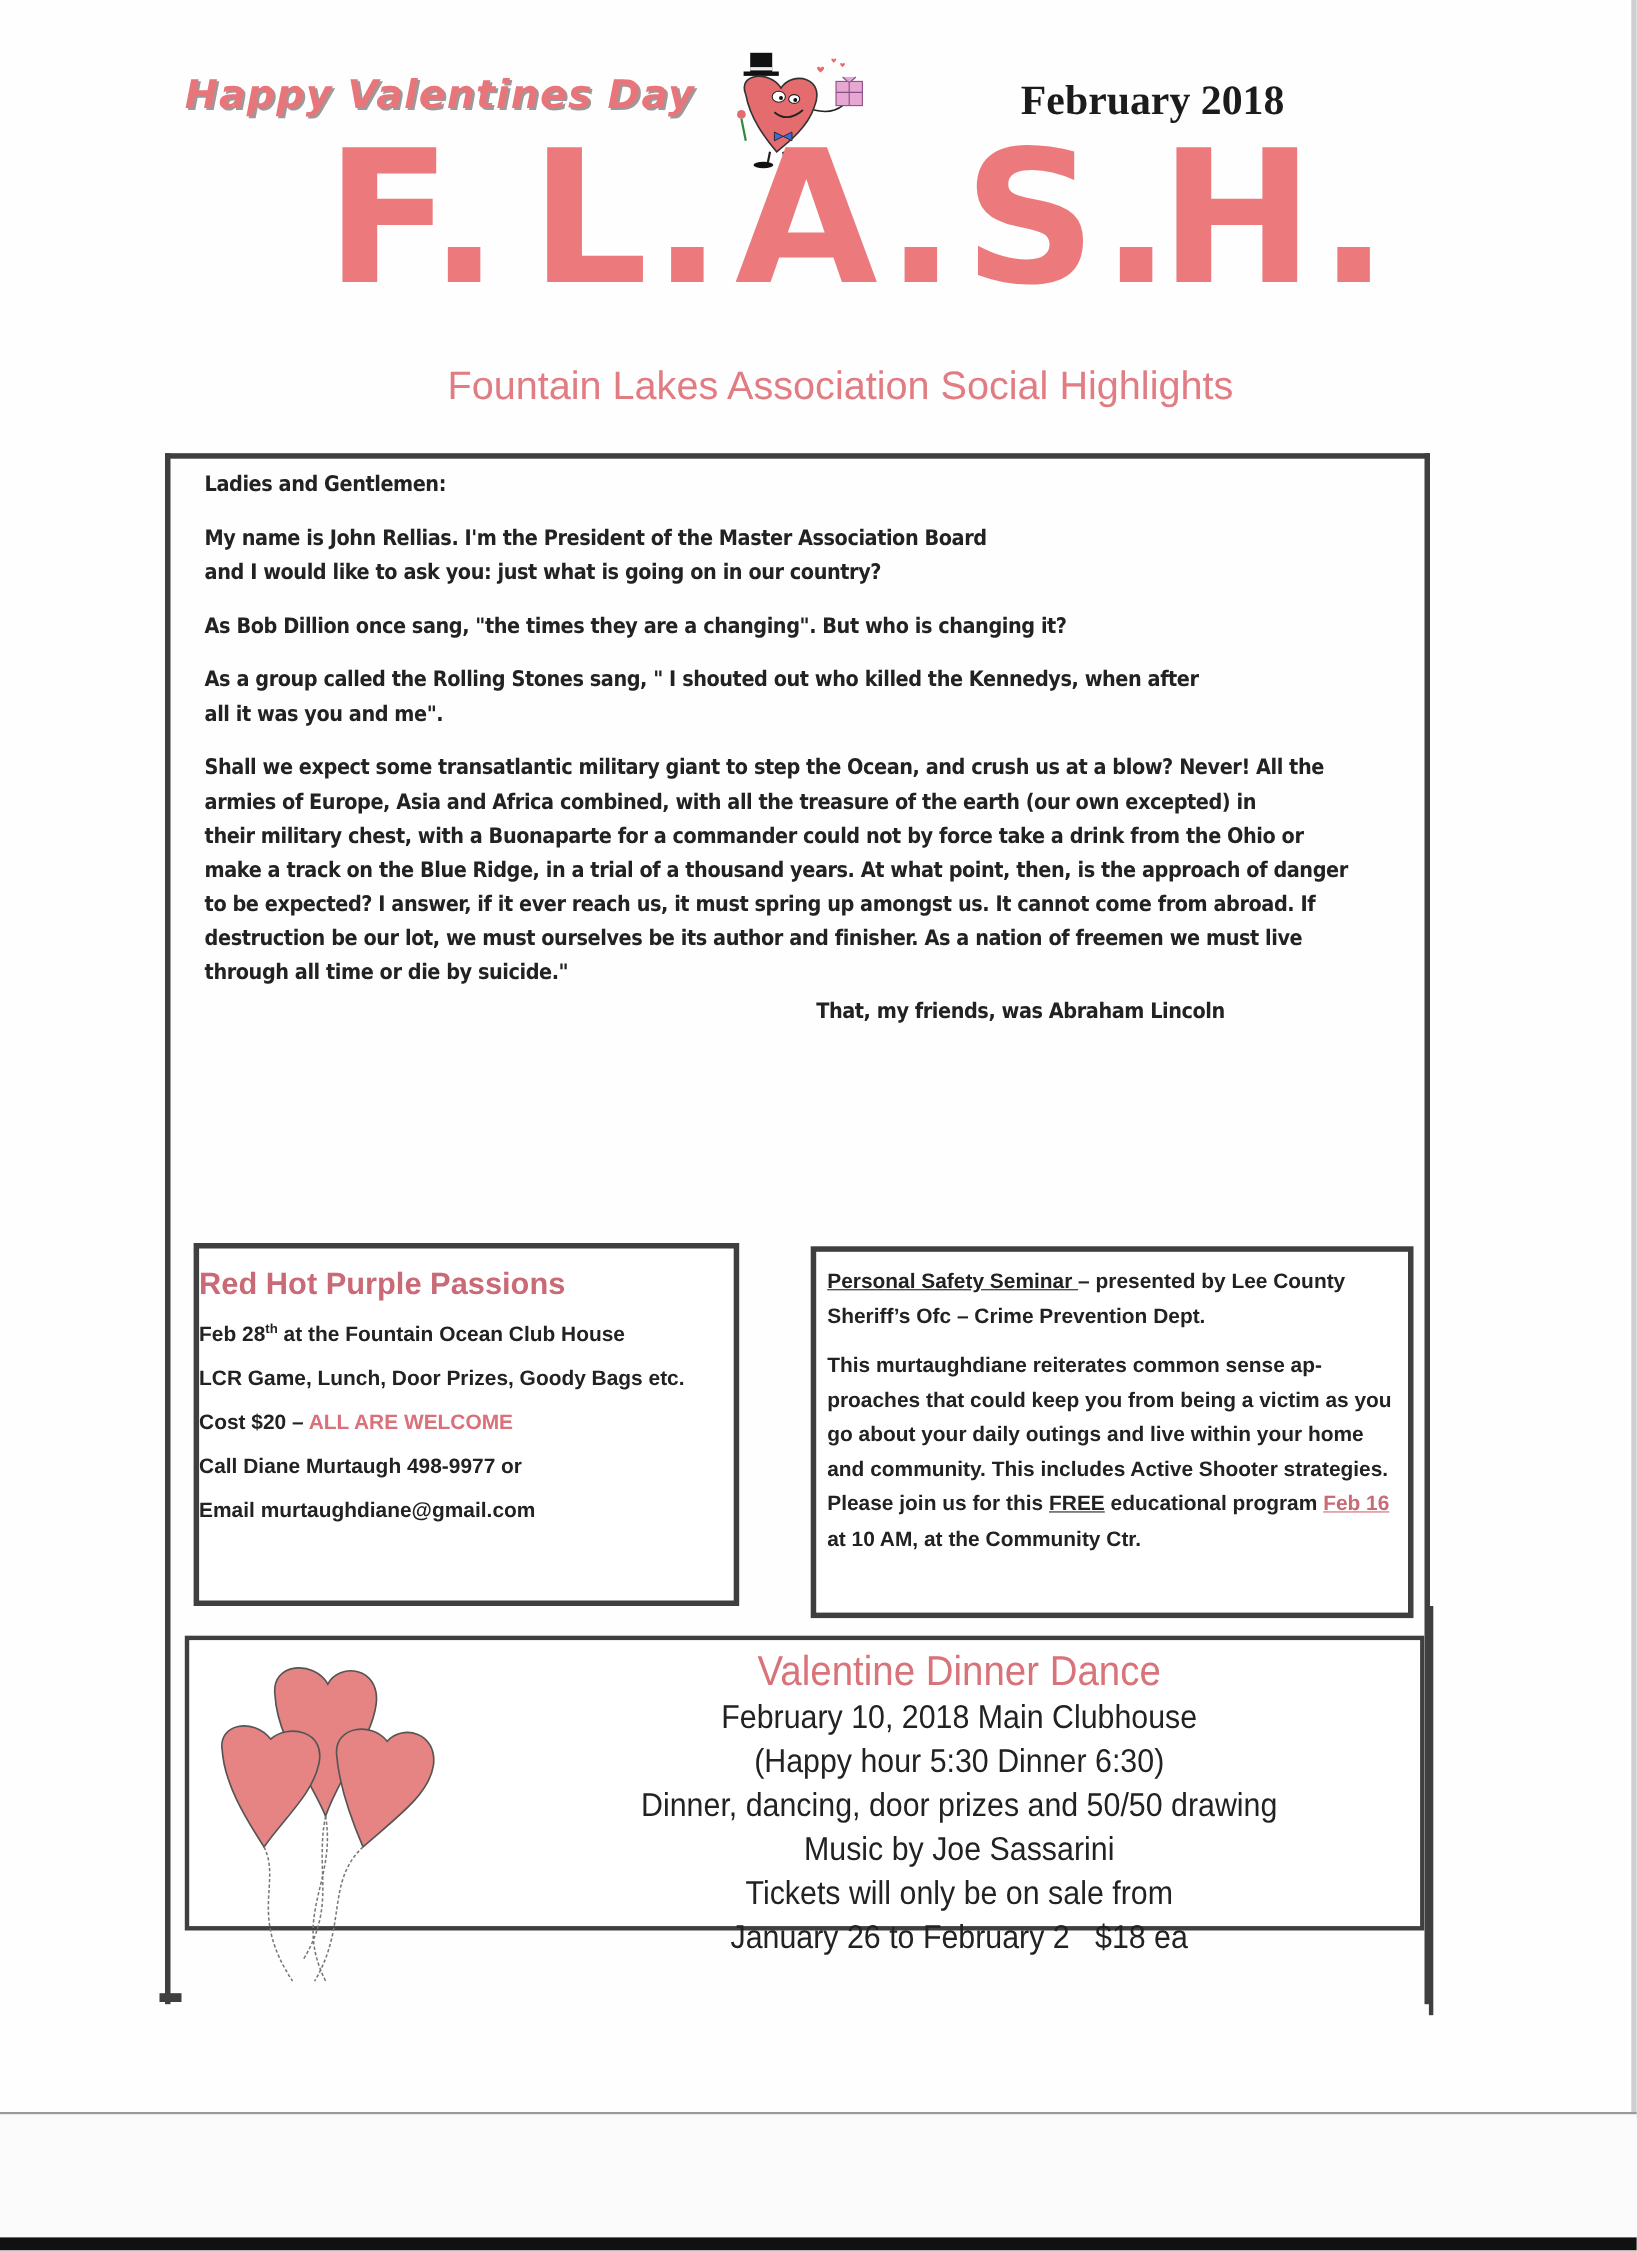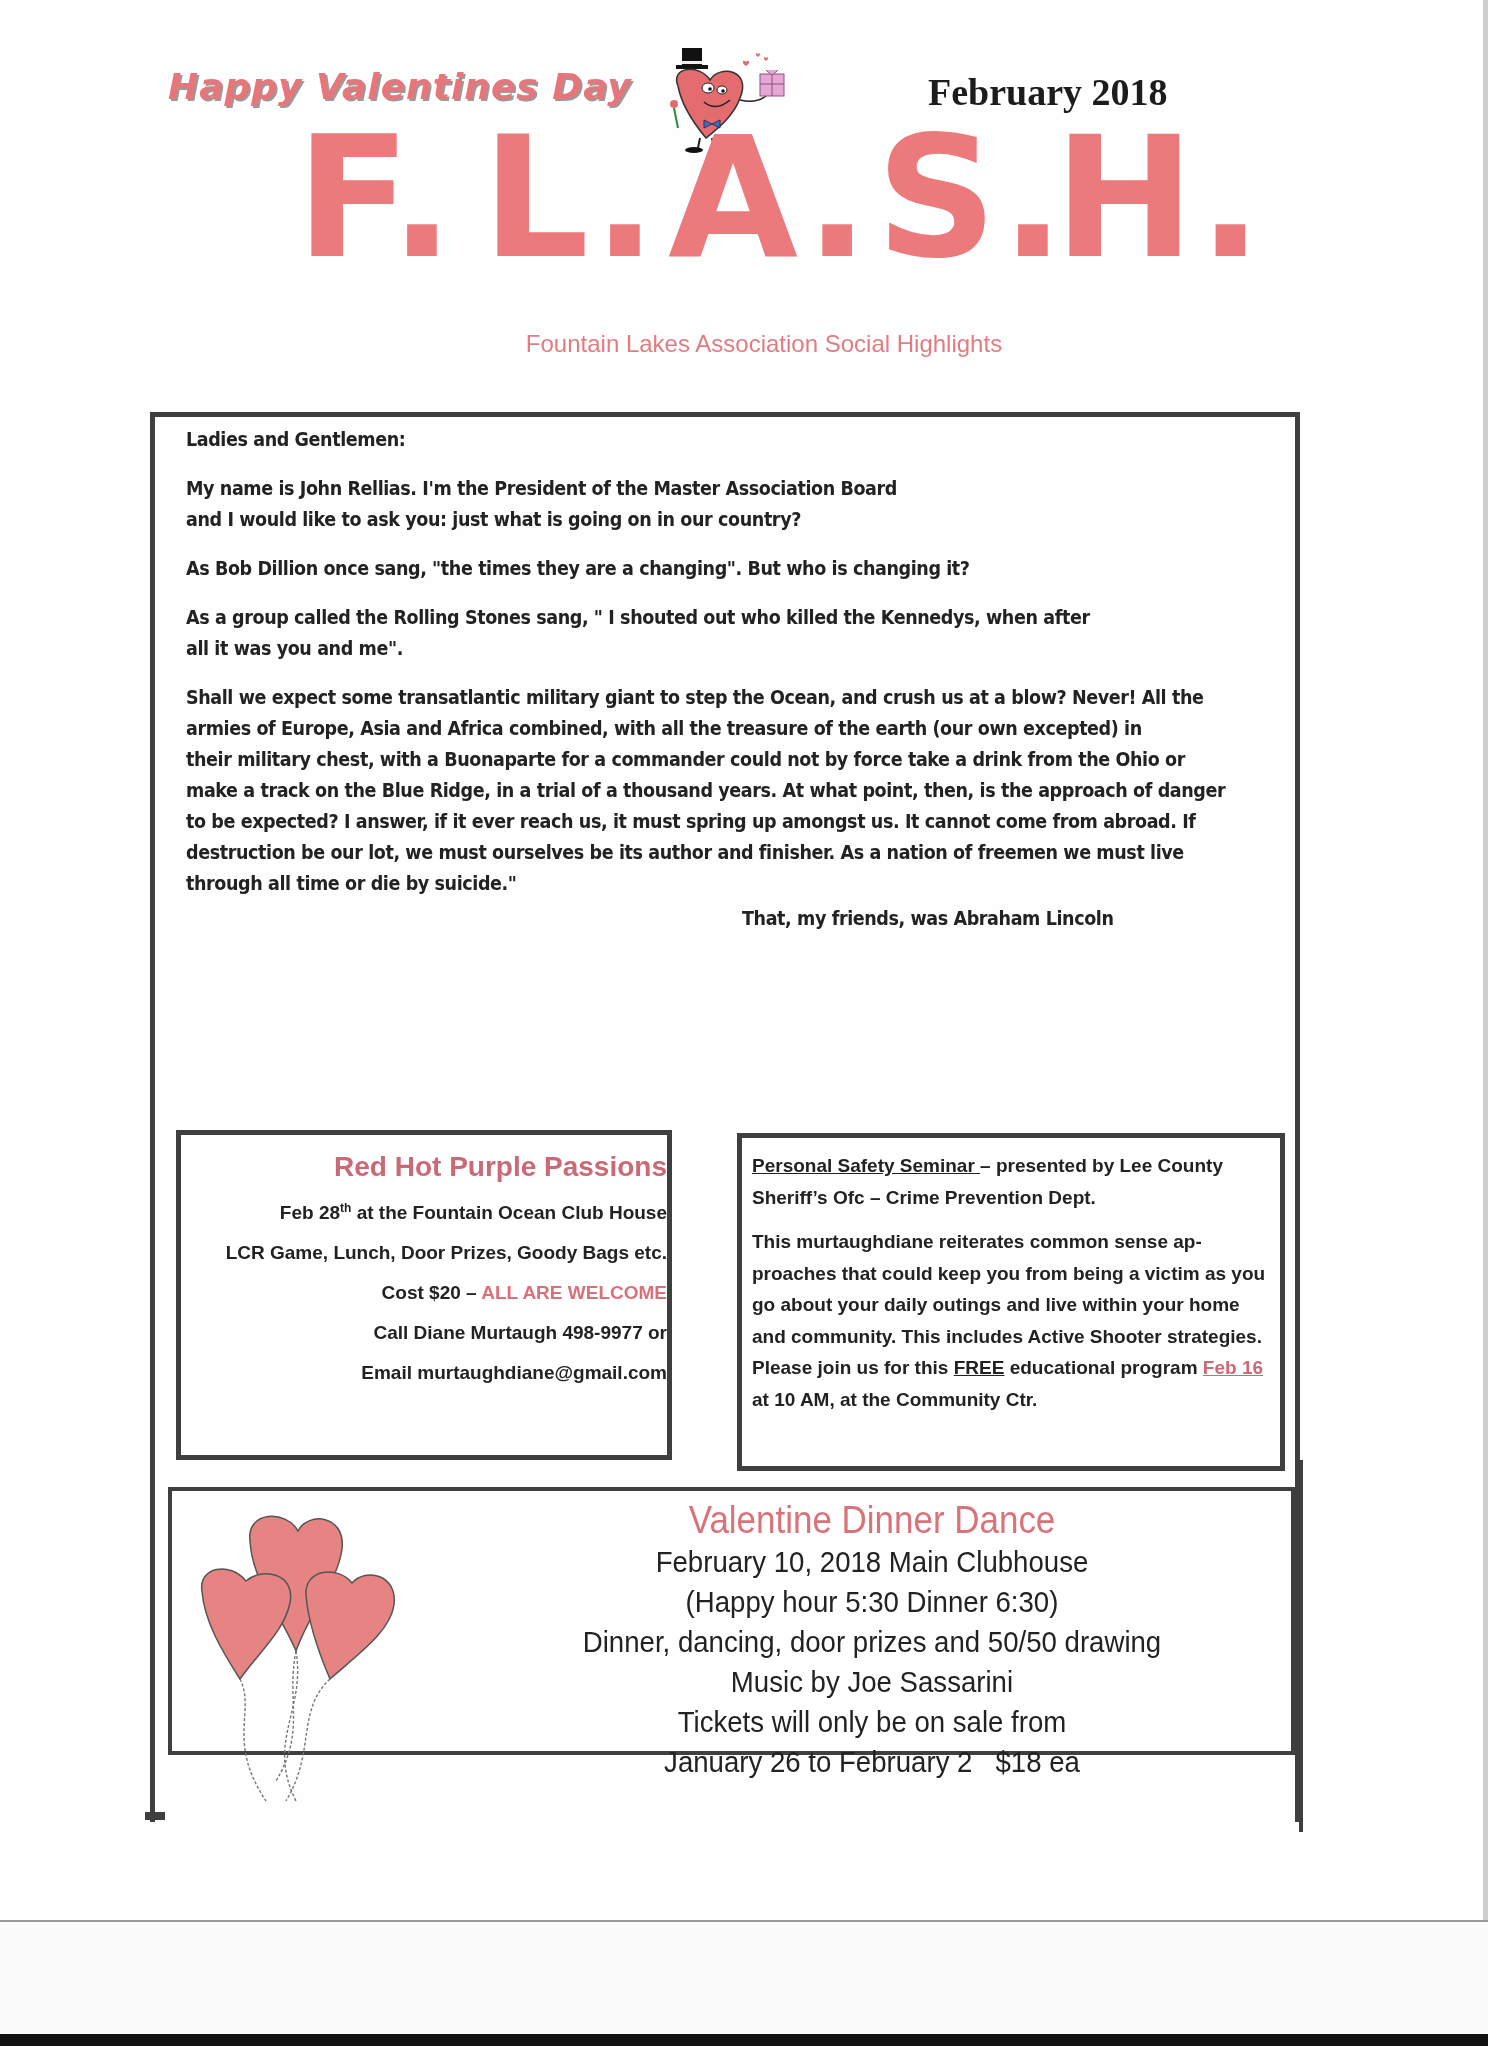--- a/index.html
+++ b/index.html
@@ -26,41 +26,41 @@
   }
   .heart-guy { position:absolute; left:660px; top:46px; width:170px; height:110px; }
   .flash {
     position:absolute; left:296px; top:128px; width:950px; height:140px;
     font-family:"DejaVu Sans", sans-serif; font-weight:bold; font-size:168px;
     color:#ec7a7d; line-height:140px; letter-spacing:4px; white-space:nowrap;
   }
   .flash span { display:inline-block; }
   .subtitle {
     position:absolute; left:0; width:1488px; top:330px; text-align:center;
-    font-family:"Liberation Sans", sans-serif; font-size:24px; color:#e07c82;
+    font-family:"Liberation Sans", sans-serif; font-size:36px; color:#e07c82;
     padding-left:40px; box-sizing:border-box;
   }
 
   .main-box {
     position:absolute; left:150px; top:412px; width:1150px; height:1410px;
     border:5px solid #3f3f3f; border-bottom:none; box-sizing:border-box;
   }
   .main-text {
     position:absolute; left:186px; top:424px; width:1100px;
     font-size:19.5px; font-weight:bold; line-height:31px; color:#222;
     font-family:"DejaVu Sans Condensed","DejaVu Sans", sans-serif;
     letter-spacing:-0.4px;
   }
   .main-text p { margin:0 0 18px 0; }
   .main-text .sig { margin-left:556px; margin-top:-14px; }
 
   .box {
     position:absolute; border:5px solid #3f3f3f; box-sizing:border-box; background:#fff;
   }
-  .rhpp { left:176px; top:1130px; width:496px; height:330px; text-align:right; }
+  .rhpp { left:176px; top:1130px; width:496px; height:330px; text-align:left; }
   .rhpp .title { margin-top:16px; font-size:28px; font-weight:bold; color:#c96a76; }
   .rhpp .line { font-size:19px; font-weight:bold; color:#222; margin-top:18px; }
   .rhpp .line sup { font-size:12px; }
   .rhpp .welcome { color:#d9707a; }
 
   .safety { left:737px; top:1133px; width:548px; height:338px; padding:12px 8px 0 10px; }
   .safety .head { font-size:19px; font-weight:bold; line-height:32px; color:#222; }
   .safety .head u { text-decoration:underline; }
   .safety .body { font-size:19px; font-weight:bold; line-height:31.5px; margin-top:12px; color:#222; }
   .safety .pink { color:#c96a76;text-decoration:underline; }

